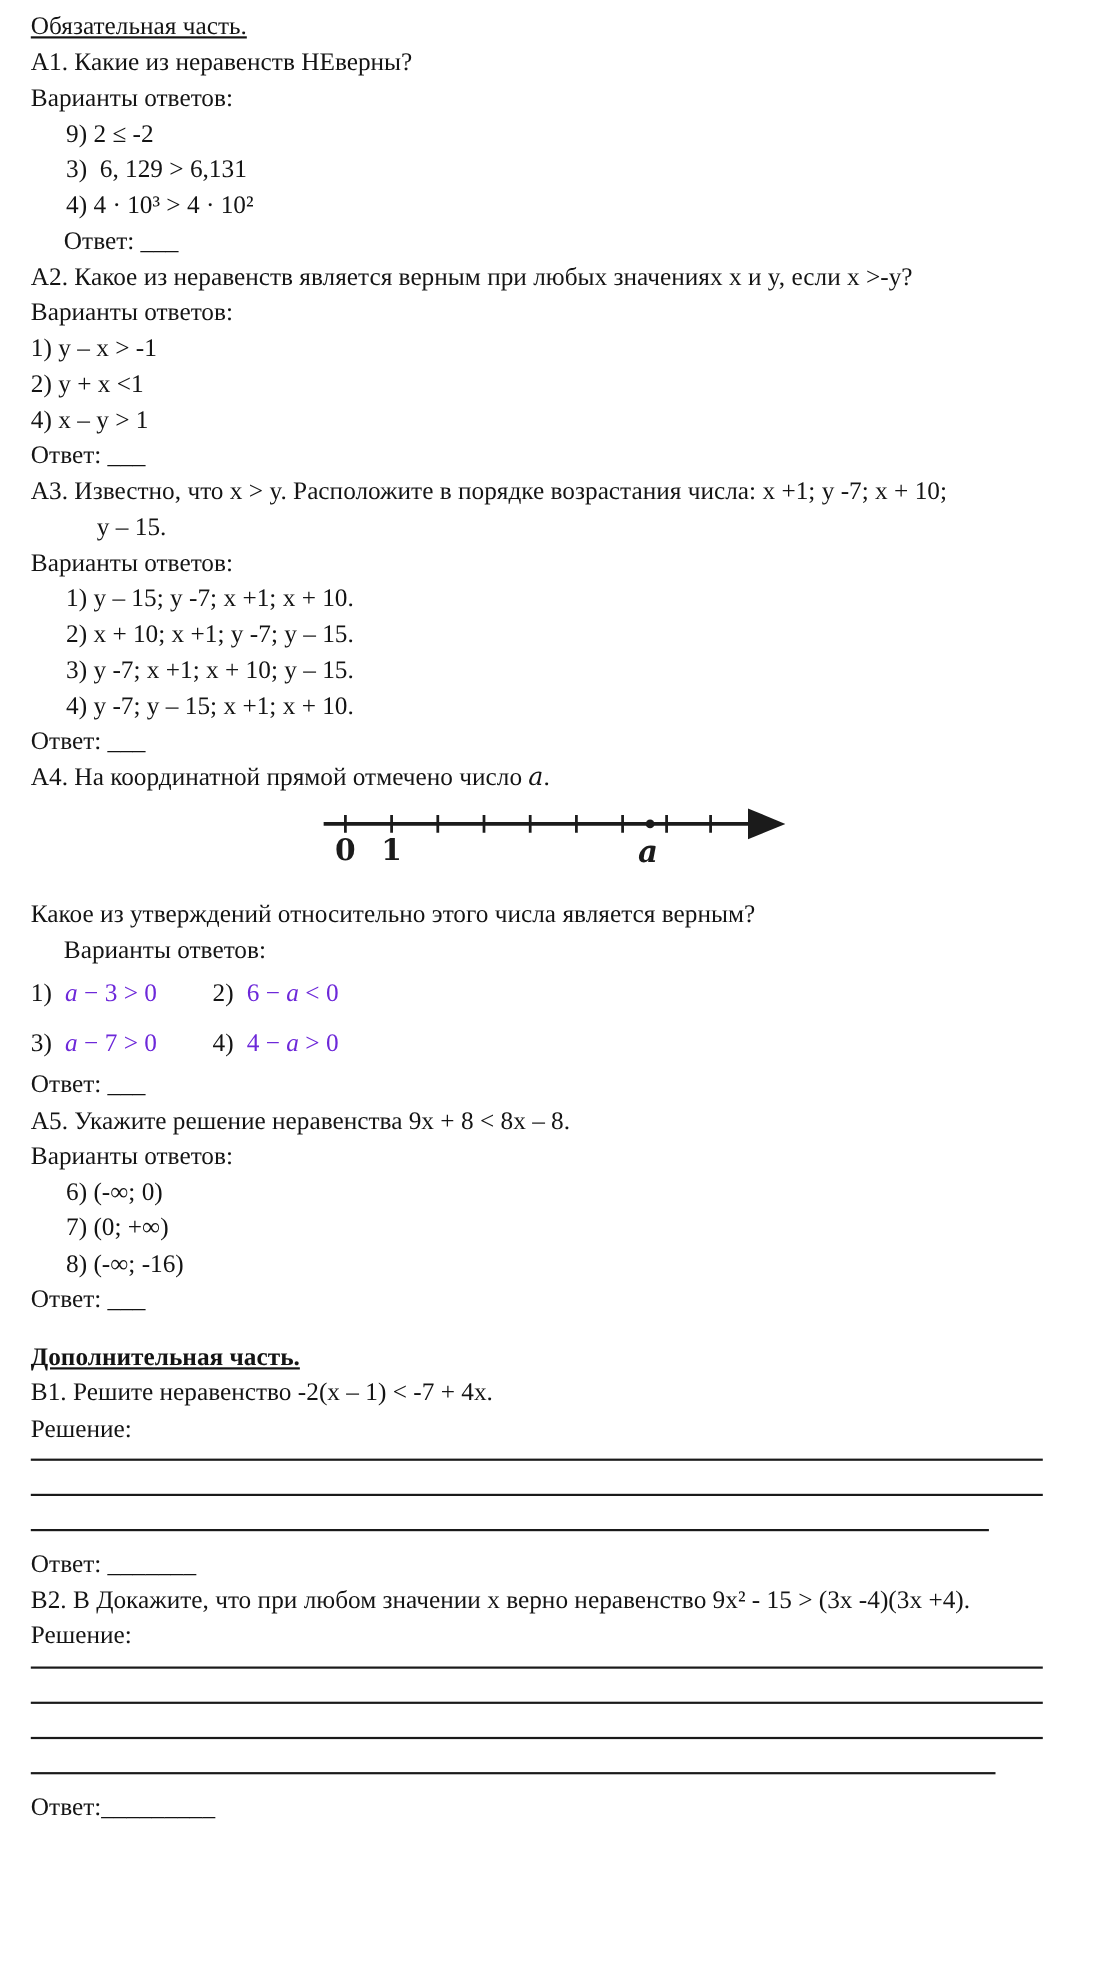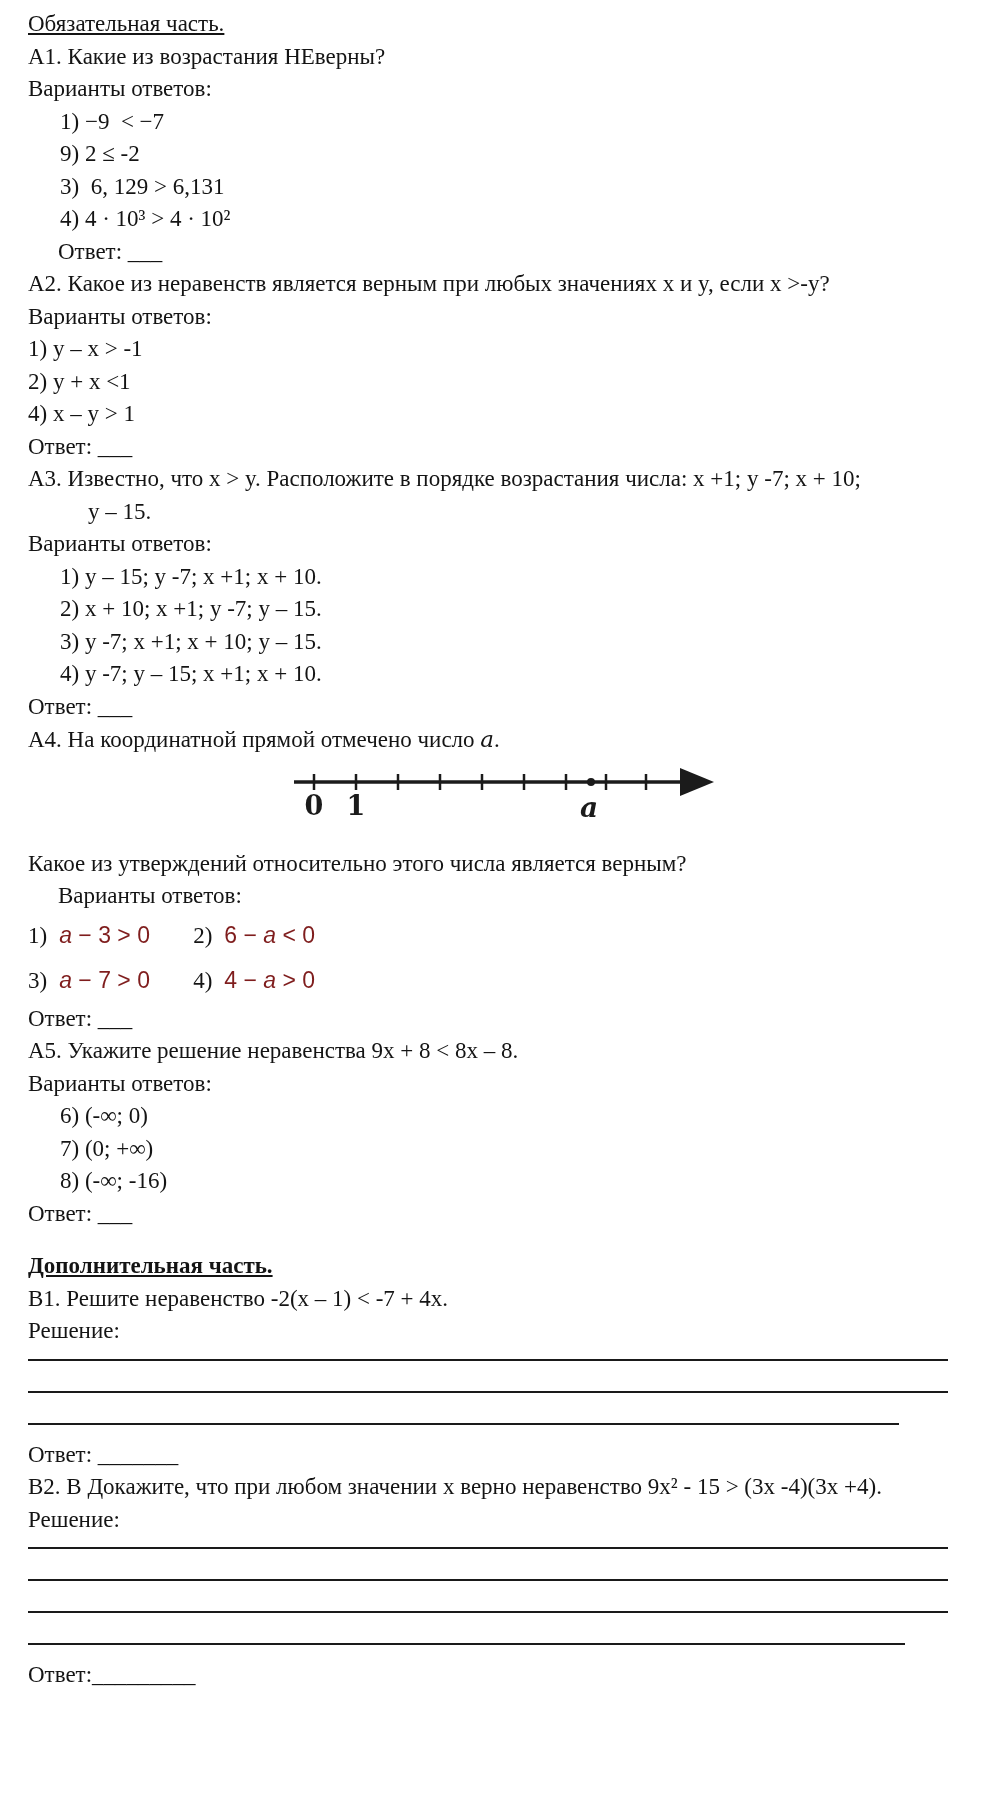--- a/index.html
+++ b/index.html
@@ -19,21 +19,21 @@
   .ind30 { padding-left:30px; }
   .ind32 { padding-left:32px; }
   .ind60 { padding-left:60px; }
   .ivar { font-style:italic; font-family:"DejaVu Serif",serif; }
 
   
   .mrow { height:45px; line-height:45px; white-space:pre; }
   .mnum { display:inline-block; }
   .math {
     display:inline-block; min-width:118px; margin-left:12px;
-    font-family:Liberation Sans, sans-serif; color:#7f1d1d;
+    font-family:Liberation Serif, serif; color:#6d28d9;
   }
   .mnum2 { margin-left:16px; }
 
   
   .numberline-wrap { height:88px; }
   .numberline-wrap svg { display:block; margin:4px 0 0 266px; }
   .nl-main { stroke:#1b1b1b; stroke-width:3.5; }
   .nl-tick { stroke:#1b1b1b; stroke-width:2.5; }
   .nl-arrow { fill:#1b1b1b; }
   .nl-dot { fill:#1b1b1b; }
@@ -49,23 +49,22 @@
   .wline.short1 { width:871px; }
   .wline.short2 { width:877px; }
 </style>
 </head>
 <body>
 
 <div class="doc">
 
   <div class="line heading">Обязательная часть.</div>
 
-  <div class="line">А1. Какие из возрастания НЕверны?</div>
+  <div class="line">А1. Какие из неравенств НЕверны?</div>
   <div class="line">Варианты ответов:</div>
-  <div class="line ind32">1) −9  &lt; −7</div>
   <div class="line ind32">9) 2 ≤ -2</div>
   <div class="line ind32">3)  6, 129 &gt; 6,131</div>
   <div class="line ind32">4) 4 · 10³ &gt; 4 · 10²</div>
   <div class="line ind30">Ответ: ___</div>
 
   <div class="line">А2. Какое из неравенств является верным при любых значениях x и y, если x &gt;-y?</div>
   <div class="line">Варианты ответов:</div>
   <div class="line">1) y – x &gt; -1</div>
   <div class="line">2) y + x &lt;1</div>
   <div class="line">4) x – y &gt; 1</div>

